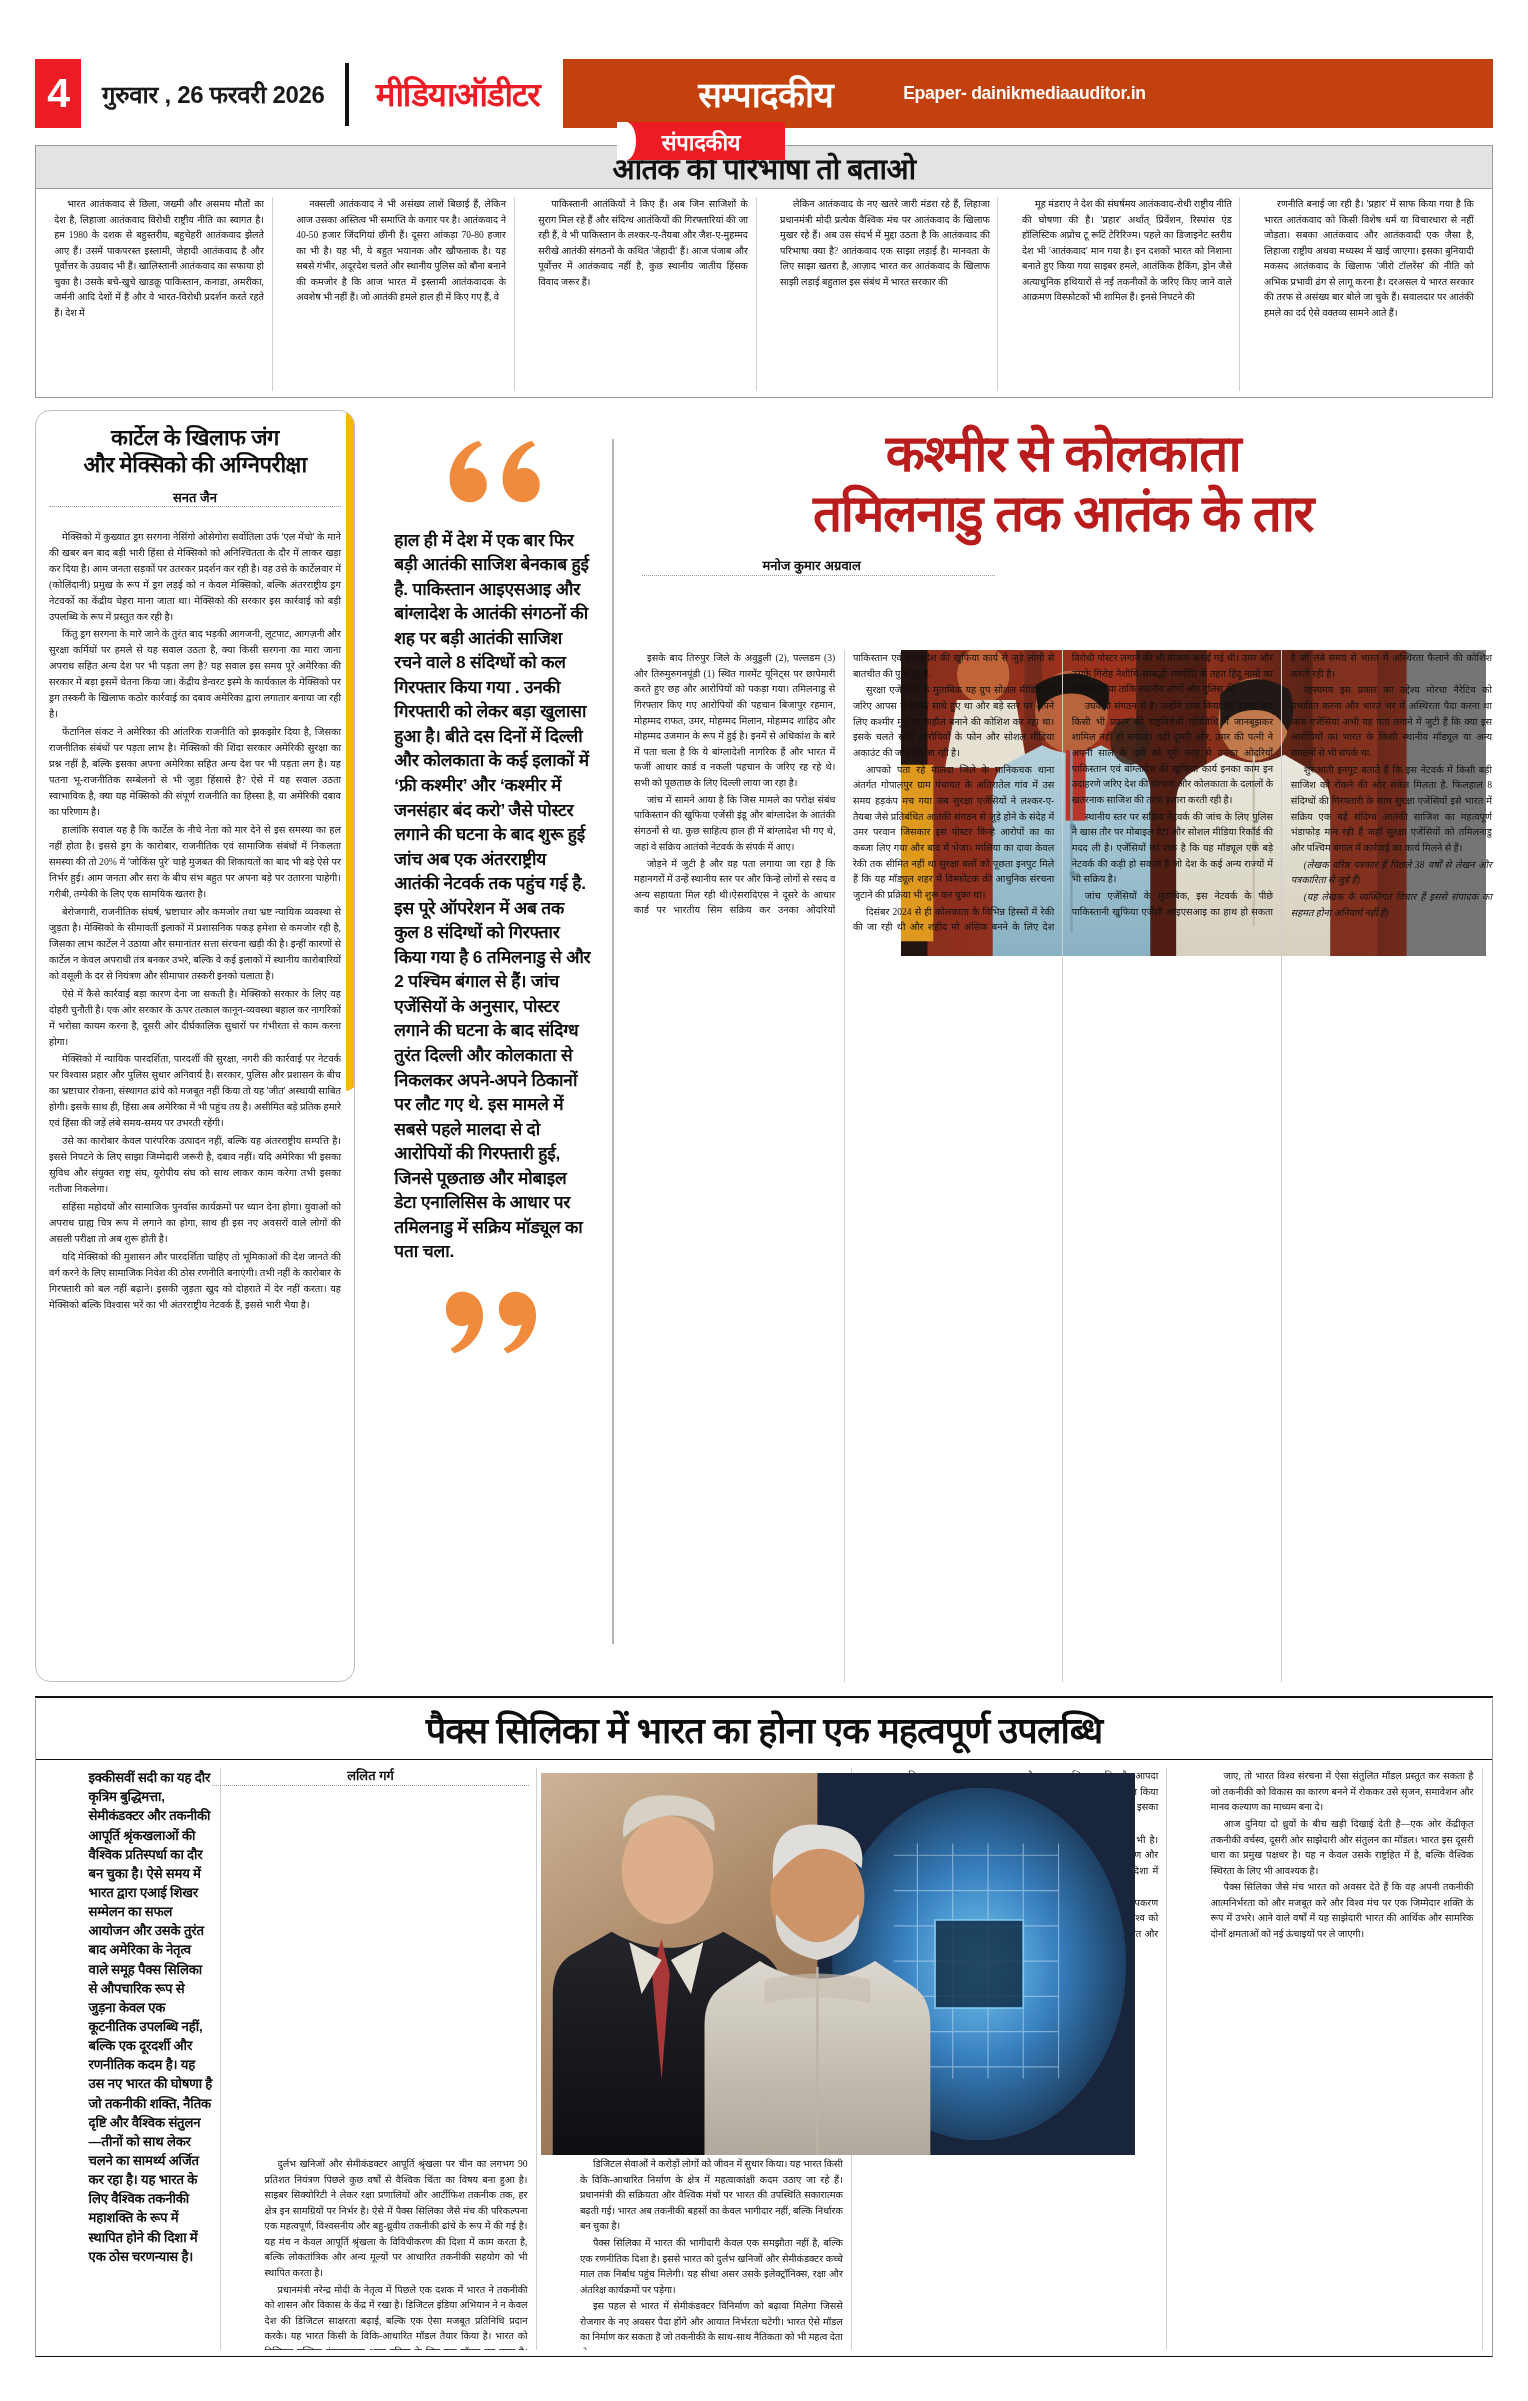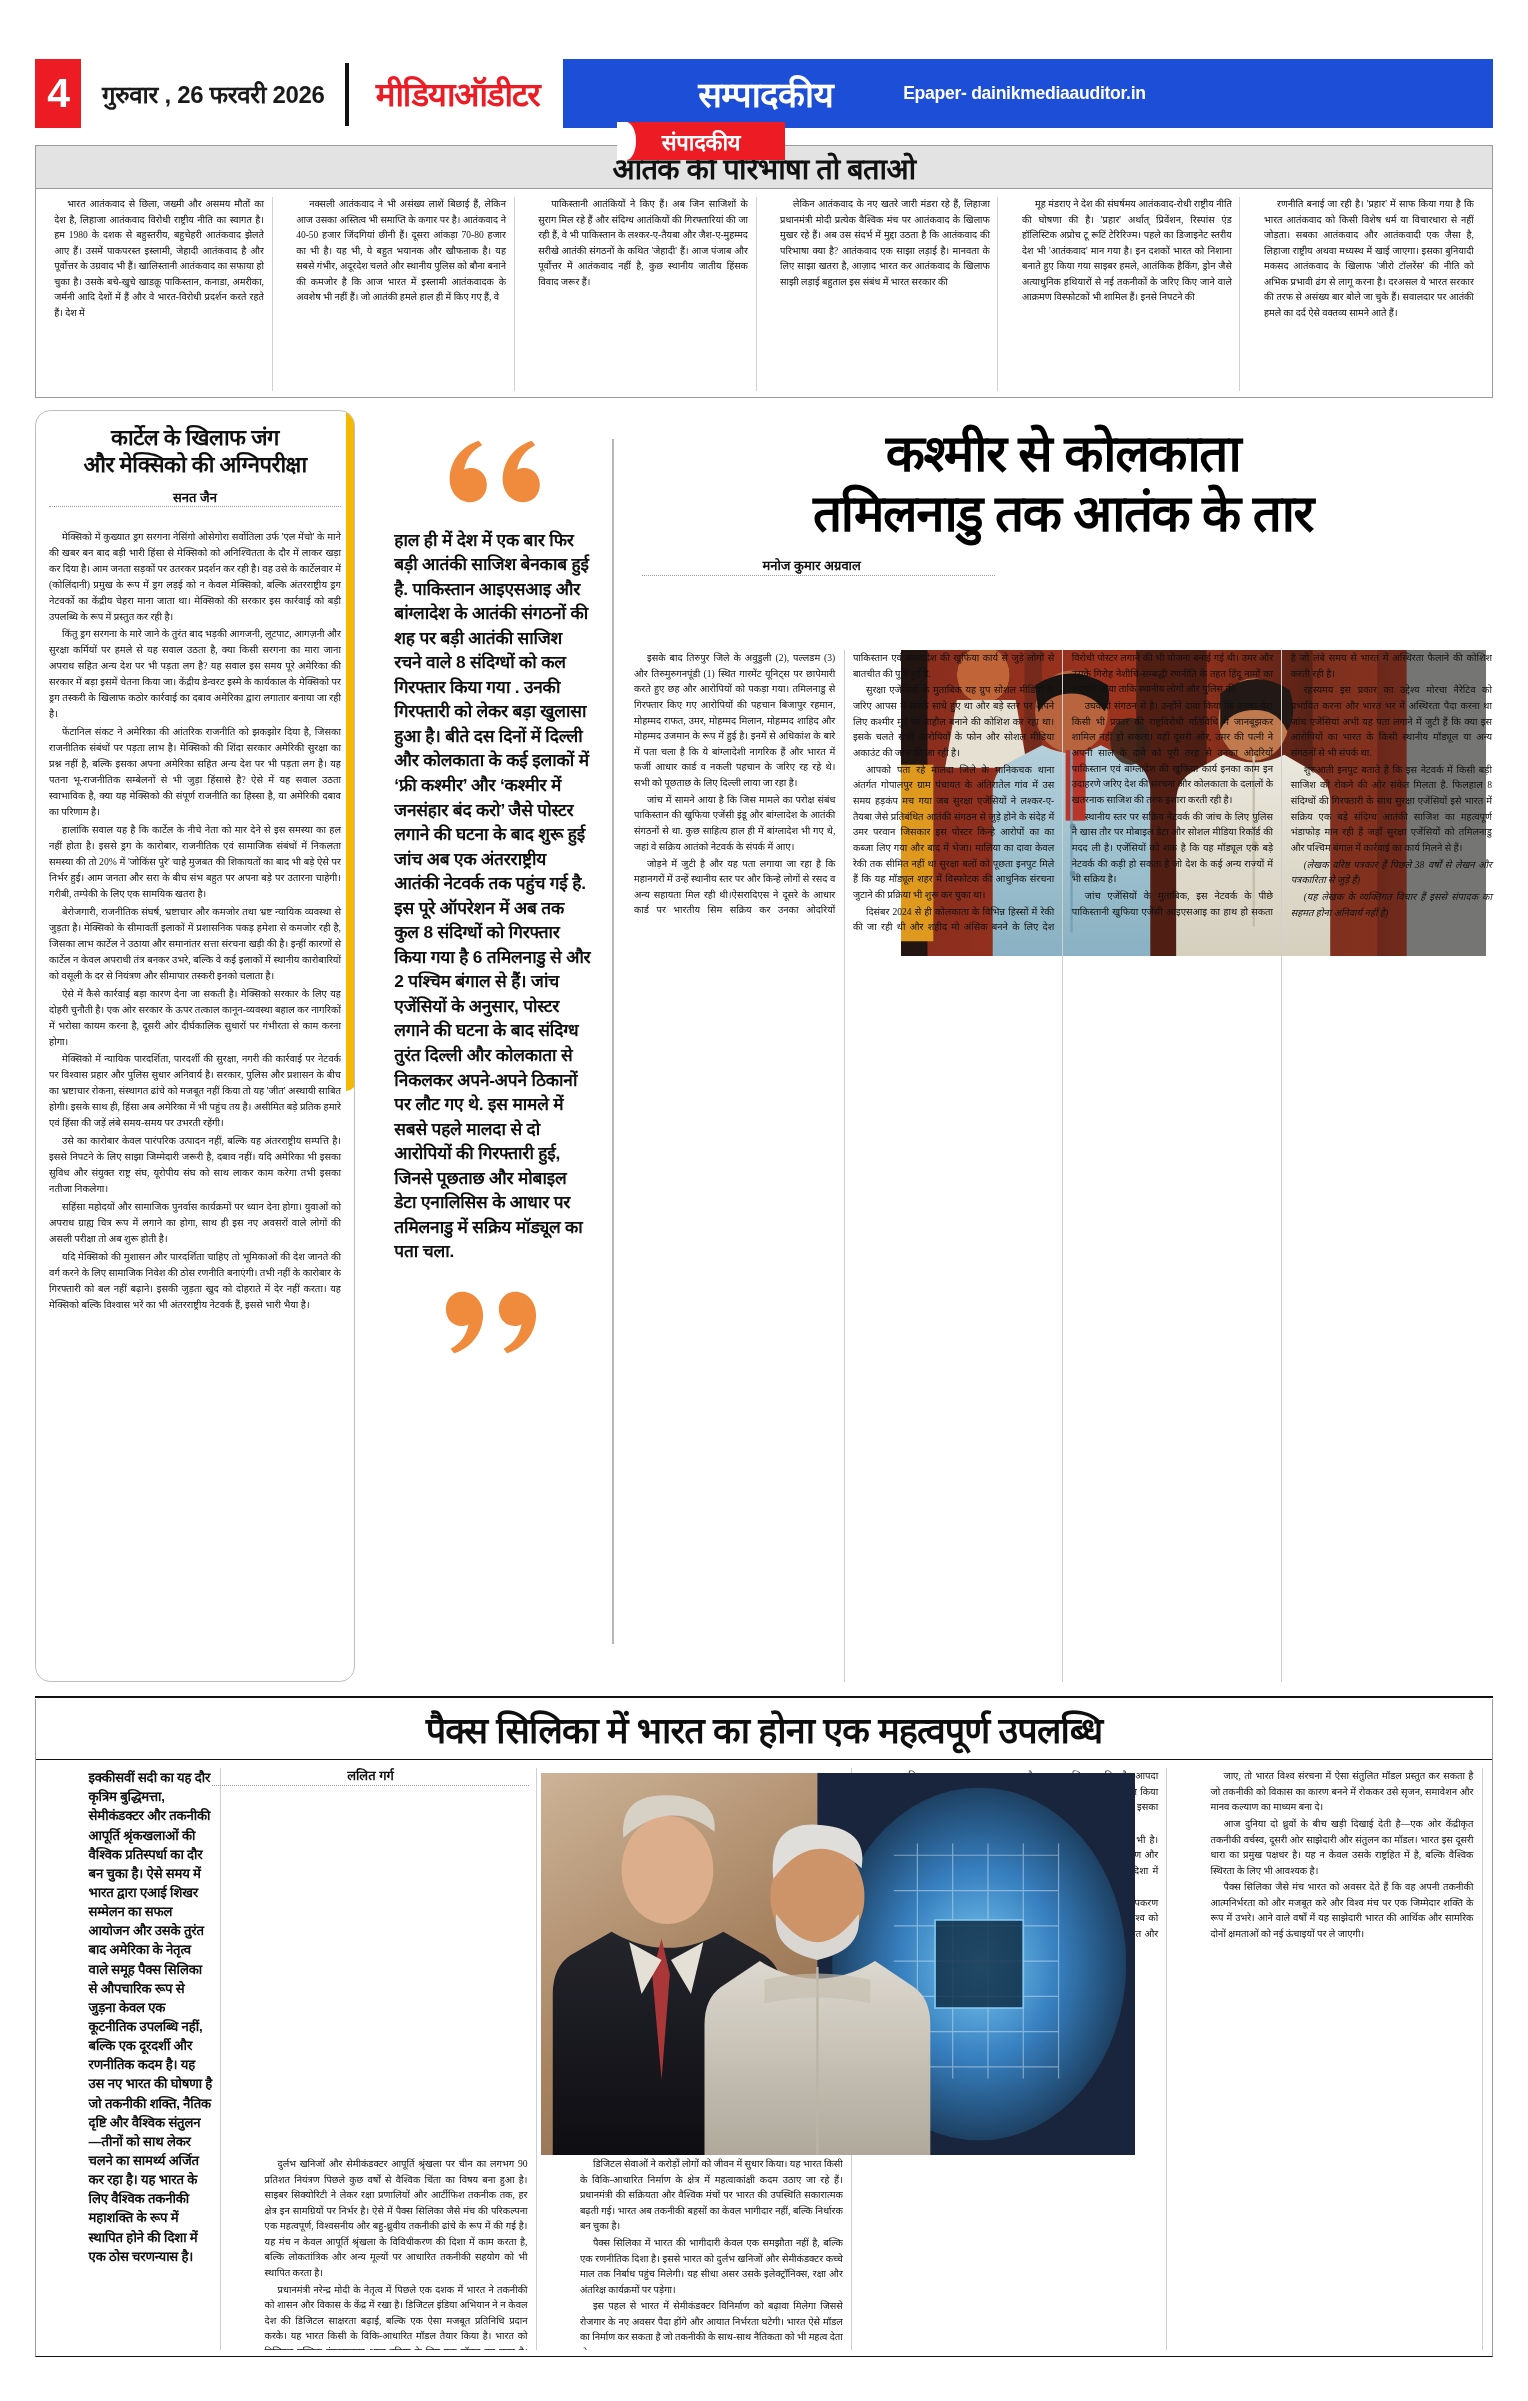--- a/index.html
+++ b/index.html
@@ -67,21 +67,21 @@
     padding: 0 23.5px 0 27px;
     font-family: Liberation Sans, sans-serif;
     font-size: 33px;
     font-weight: 700;
     color: #ED1C24;
     letter-spacing: -1.2px;
     white-space: nowrap;
   }
   .masthead-red {
     flex: 1;
-    background: #1d4ed8;
+    background: #c2410c;
     display: flex;
     align-items: center;
     position: relative;
     color: #ffffff;
   }
   .masthead-section {
     font-family: "Liberation Sans", sans-serif;
     font-size: 35px;
     font-weight: 700;
     letter-spacing: -0.6px;
@@ -276,21 +276,21 @@
     position: absolute;
     left: 599px; top: 0;
     width: 858px; height: 1272px;
   }
   .main-headline {
     font-family: "Liberation Sans", sans-serif;
     font-size: 51px;
     font-weight: 700;
     line-height: 1.17;
     letter-spacing: -1.4px;
-    color: #000000;
+    color: #b91c1c;
     text-align: center;
     padding: 14px 5.9px 0 5.9px;
   }
   .main-byline {
     margin: 13px 8.2px 0 8.2px;
     position: relative;
     height: 25px;
     width: 353px;
   }
   .main-byline .name {

